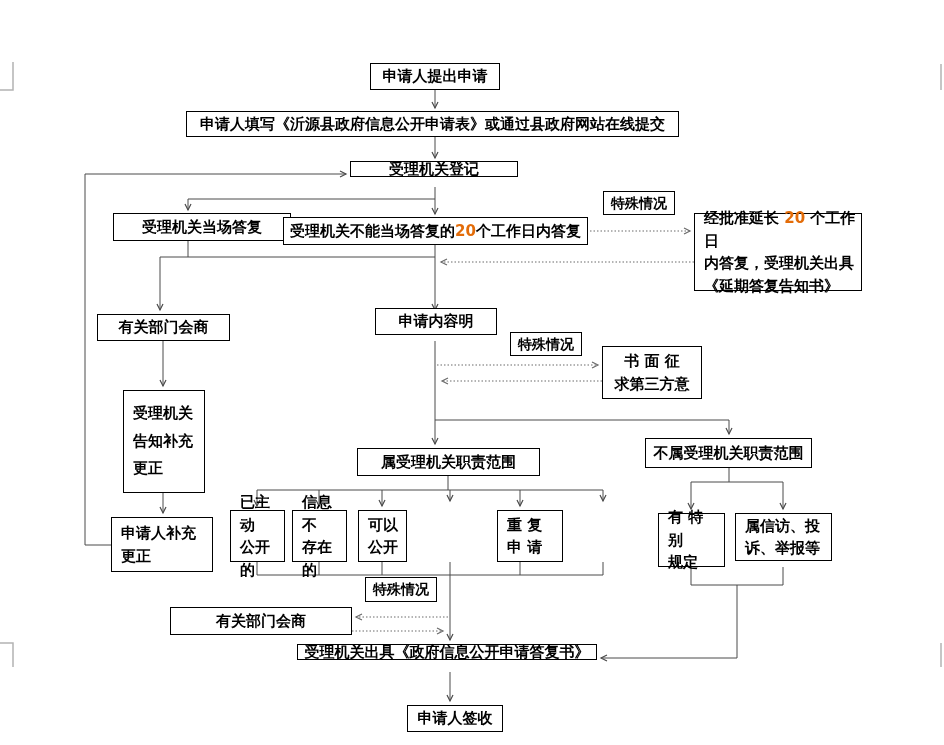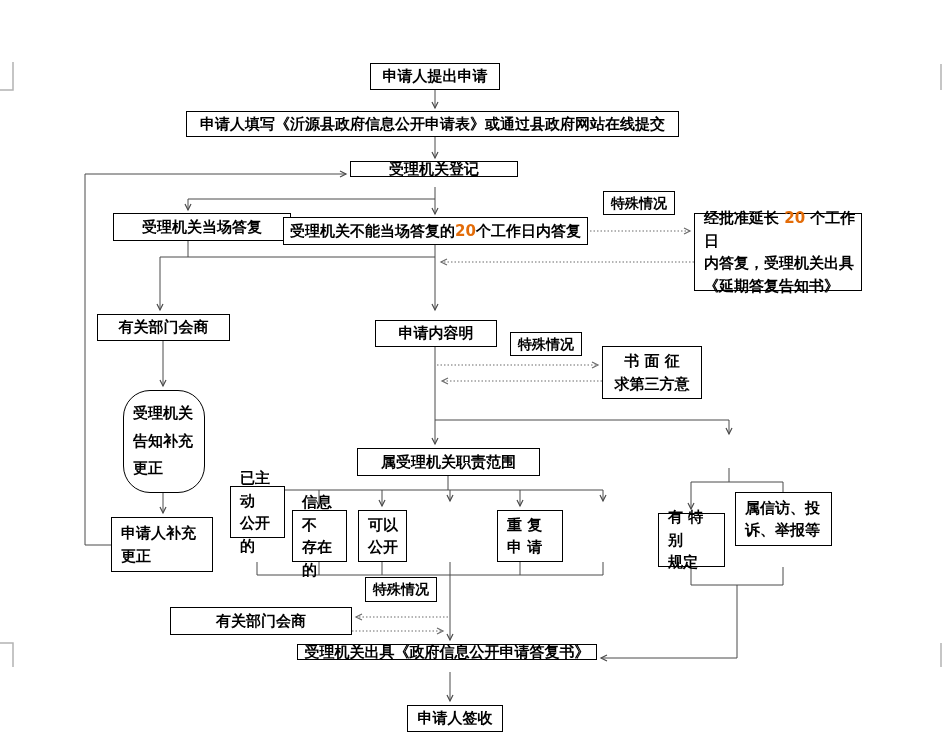--- a/index.html
+++ b/index.html
@@ -23,21 +23,21 @@
     align-items:center;
     justify-content:center;
     text-align:center;
     white-space:pre-line;
     z-index:1;
     padding:0 3px;
     font-weight:bold;
   }
   .node.l{justify-content:flex-start;text-align:left;padding-left:9px;padding-right:4px;}
   .node.small{font-size:14px;line-height:1.2;}
-  .node.lh{line-height:1.85;border-radius:27px;}
+  .node.lh{line-height:1.85;}
   .num{color:#e36c09;}
 </style>
 </head>
 <body>
 
 <div id="canvas">
 
   <svg id="wires" width="944" height="745" viewBox="0 0 944 745">
     <defs>
       <marker id="arrow" markerWidth="10" markerHeight="10" refX="7" refY="4" orient="auto" markerUnits="userSpaceOnUse">
@@ -125,55 +125,56 @@
   <div class="node small" style="left:603px;top:191px;width:72px;height:24px">特殊情况</div>
 
   <div class="node l" style="left:694px;top:213px;width:168px;height:78px">
     <div><span>经批准延长 </span><span class="num">20</span><span> 个工作日
 内答复，受理机关出具
 《延期答复告知书》</span></div>
   </div>
 
   <div class="node" style="left:97px;top:314px;width:133px;height:27px">有关部门会商</div>
 
-  <div class="node" style="left:375px;top:320px;width:122px;height:27px">申请内容明</div>
+  <div class="node" style="left:375px;top:308px;width:122px;height:27px">申请内容明</div>
 
   <div class="node small" style="left:510px;top:332px;width:72px;height:24px">特殊情况</div>
 
   <div class="node" style="left:602px;top:346px;width:100px;height:53px">书 面 征
 求第三方意</div>
 
   <div class="node l lh" style="left:123px;top:390px;width:82px;height:103px">受理机关
 告知补充
 更正</div>
 
   <div class="node l" style="left:111px;top:517px;width:102px;height:55px">申请人补充
 更正</div>
 
   <div class="node" style="left:357px;top:448px;width:183px;height:28px">属受理机关职责范围</div>
 
+  <div class="node" style="left:645px;top:438px;width:167px;height:30px">不属受理机关职责范围</div>
 
-  <div class="node l" style="left:230px;top:486px;width:55px;height:52px">已主动
+  <div class="node l" style="left:230px;top:510px;width:55px;height:52px">已主动
 公开的</div>
 
   <div class="node l" style="left:292px;top:510px;width:55px;height:52px">信息不
 存在的</div>
 
   <div class="node l" style="left:358px;top:510px;width:49px;height:52px">可以
 公开</div>
 
 
   <div class="node l" style="left:497px;top:510px;width:66px;height:52px">重 复
 申 请</div>
 
 
   <div class="node l" style="left:658px;top:513px;width:67px;height:54px">有 特 别
 规定</div>
 
-  <div class="node l" style="left:735px;top:492px;width:97px;height:54px">属信访、投
+  <div class="node l" style="left:735px;top:513px;width:97px;height:48px">属信访、投
 诉、举报等</div>
 
   <div class="node small" style="left:365px;top:577px;width:72px;height:25px">特殊情况</div>
 
   <div class="node" style="left:170px;top:607px;width:182px;height:28px">有关部门会商</div>
 
   <div class="node" style="left:297px;top:644px;width:300px;height:16px">受理机关出具《政府信息公开申请答复书》</div>
 
   <div class="node" style="left:407px;top:705px;width:96px;height:27px">申请人签收</div>
 

